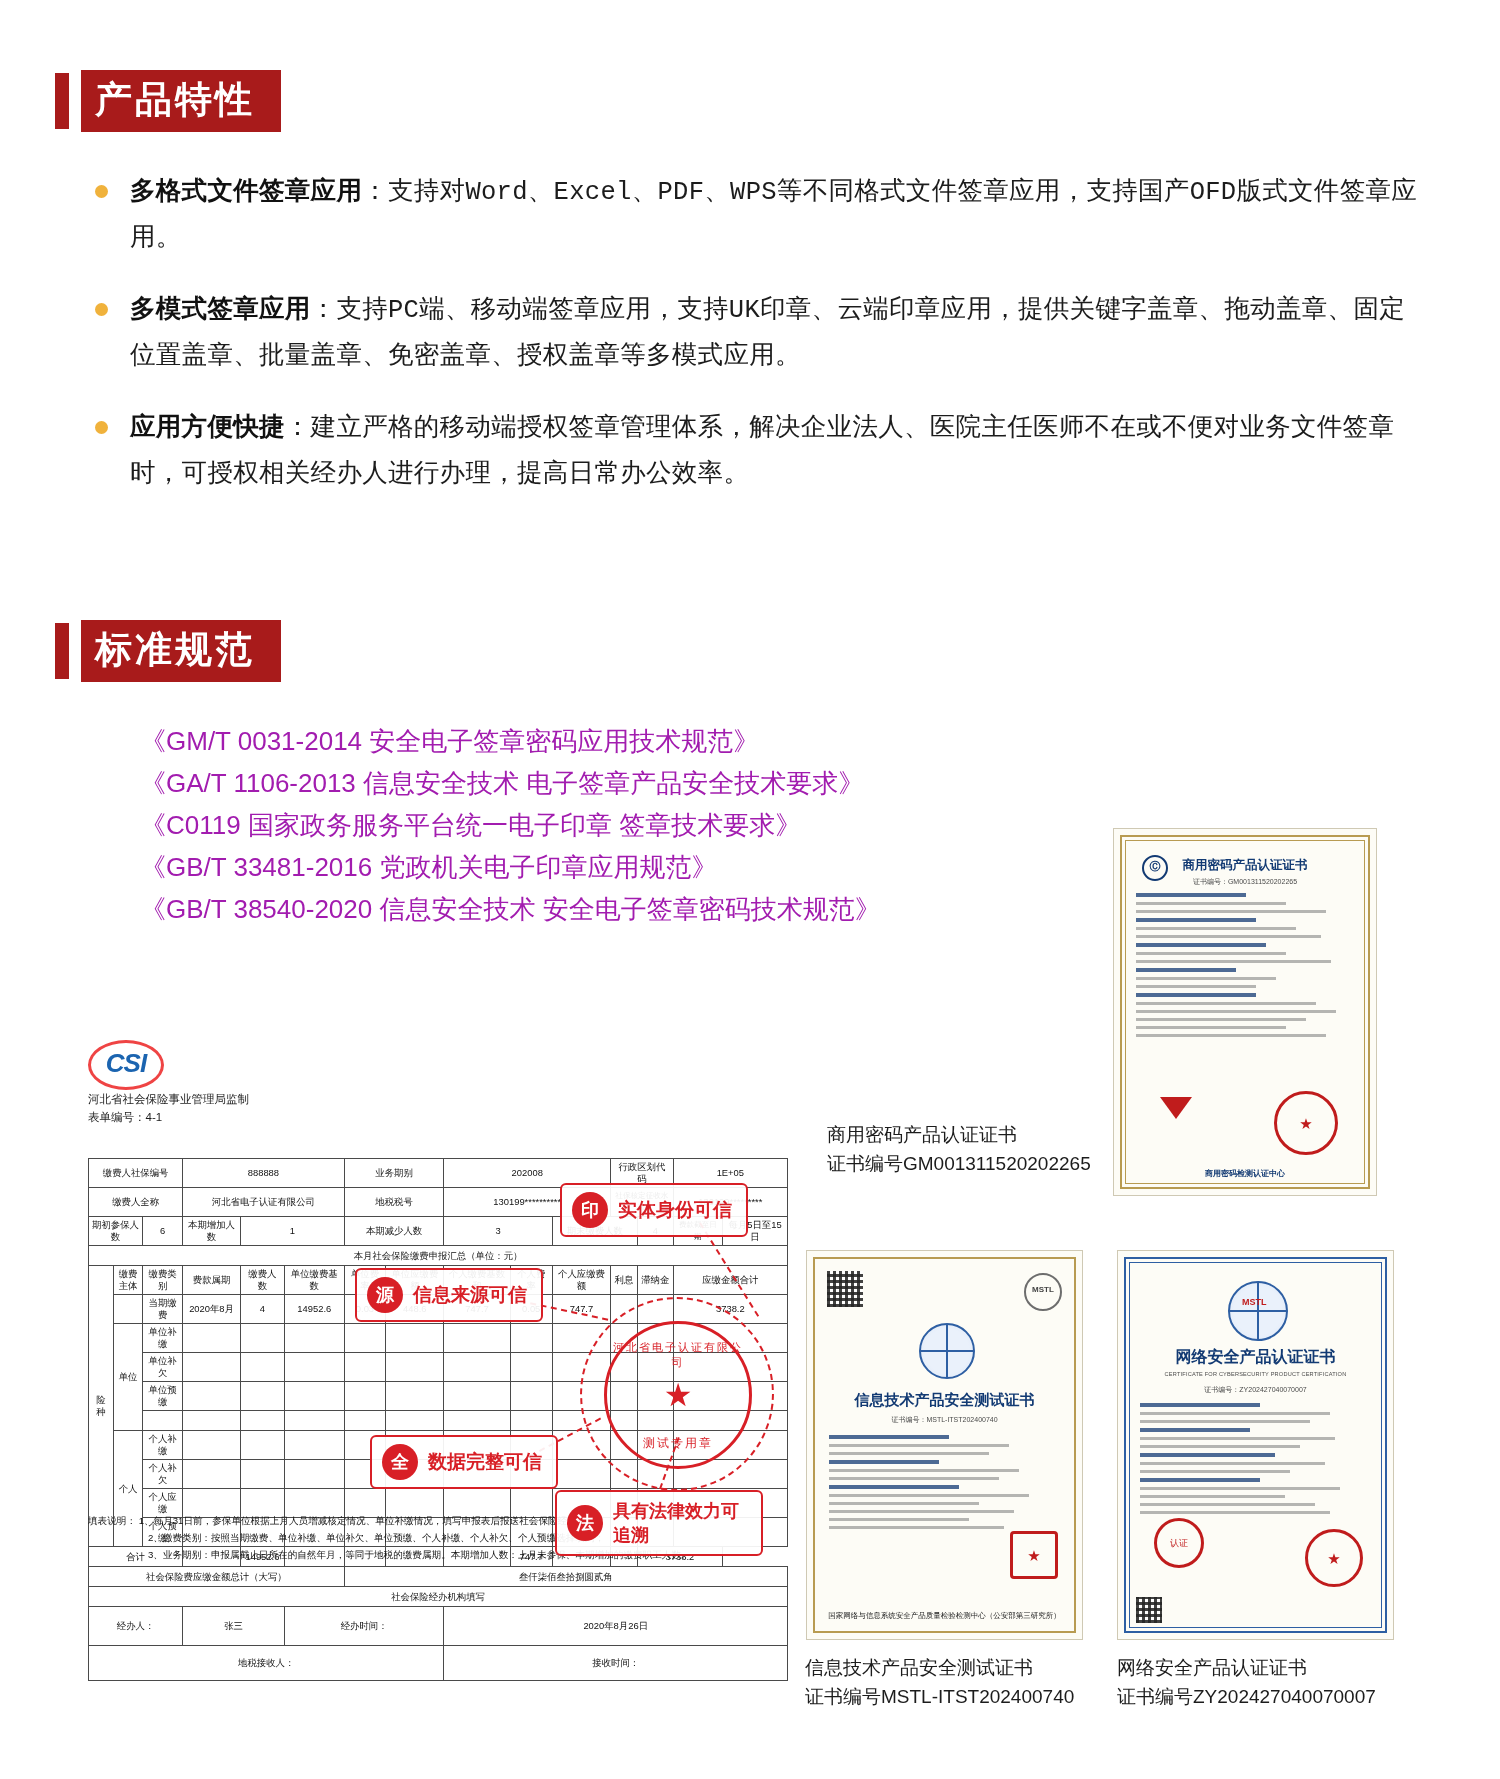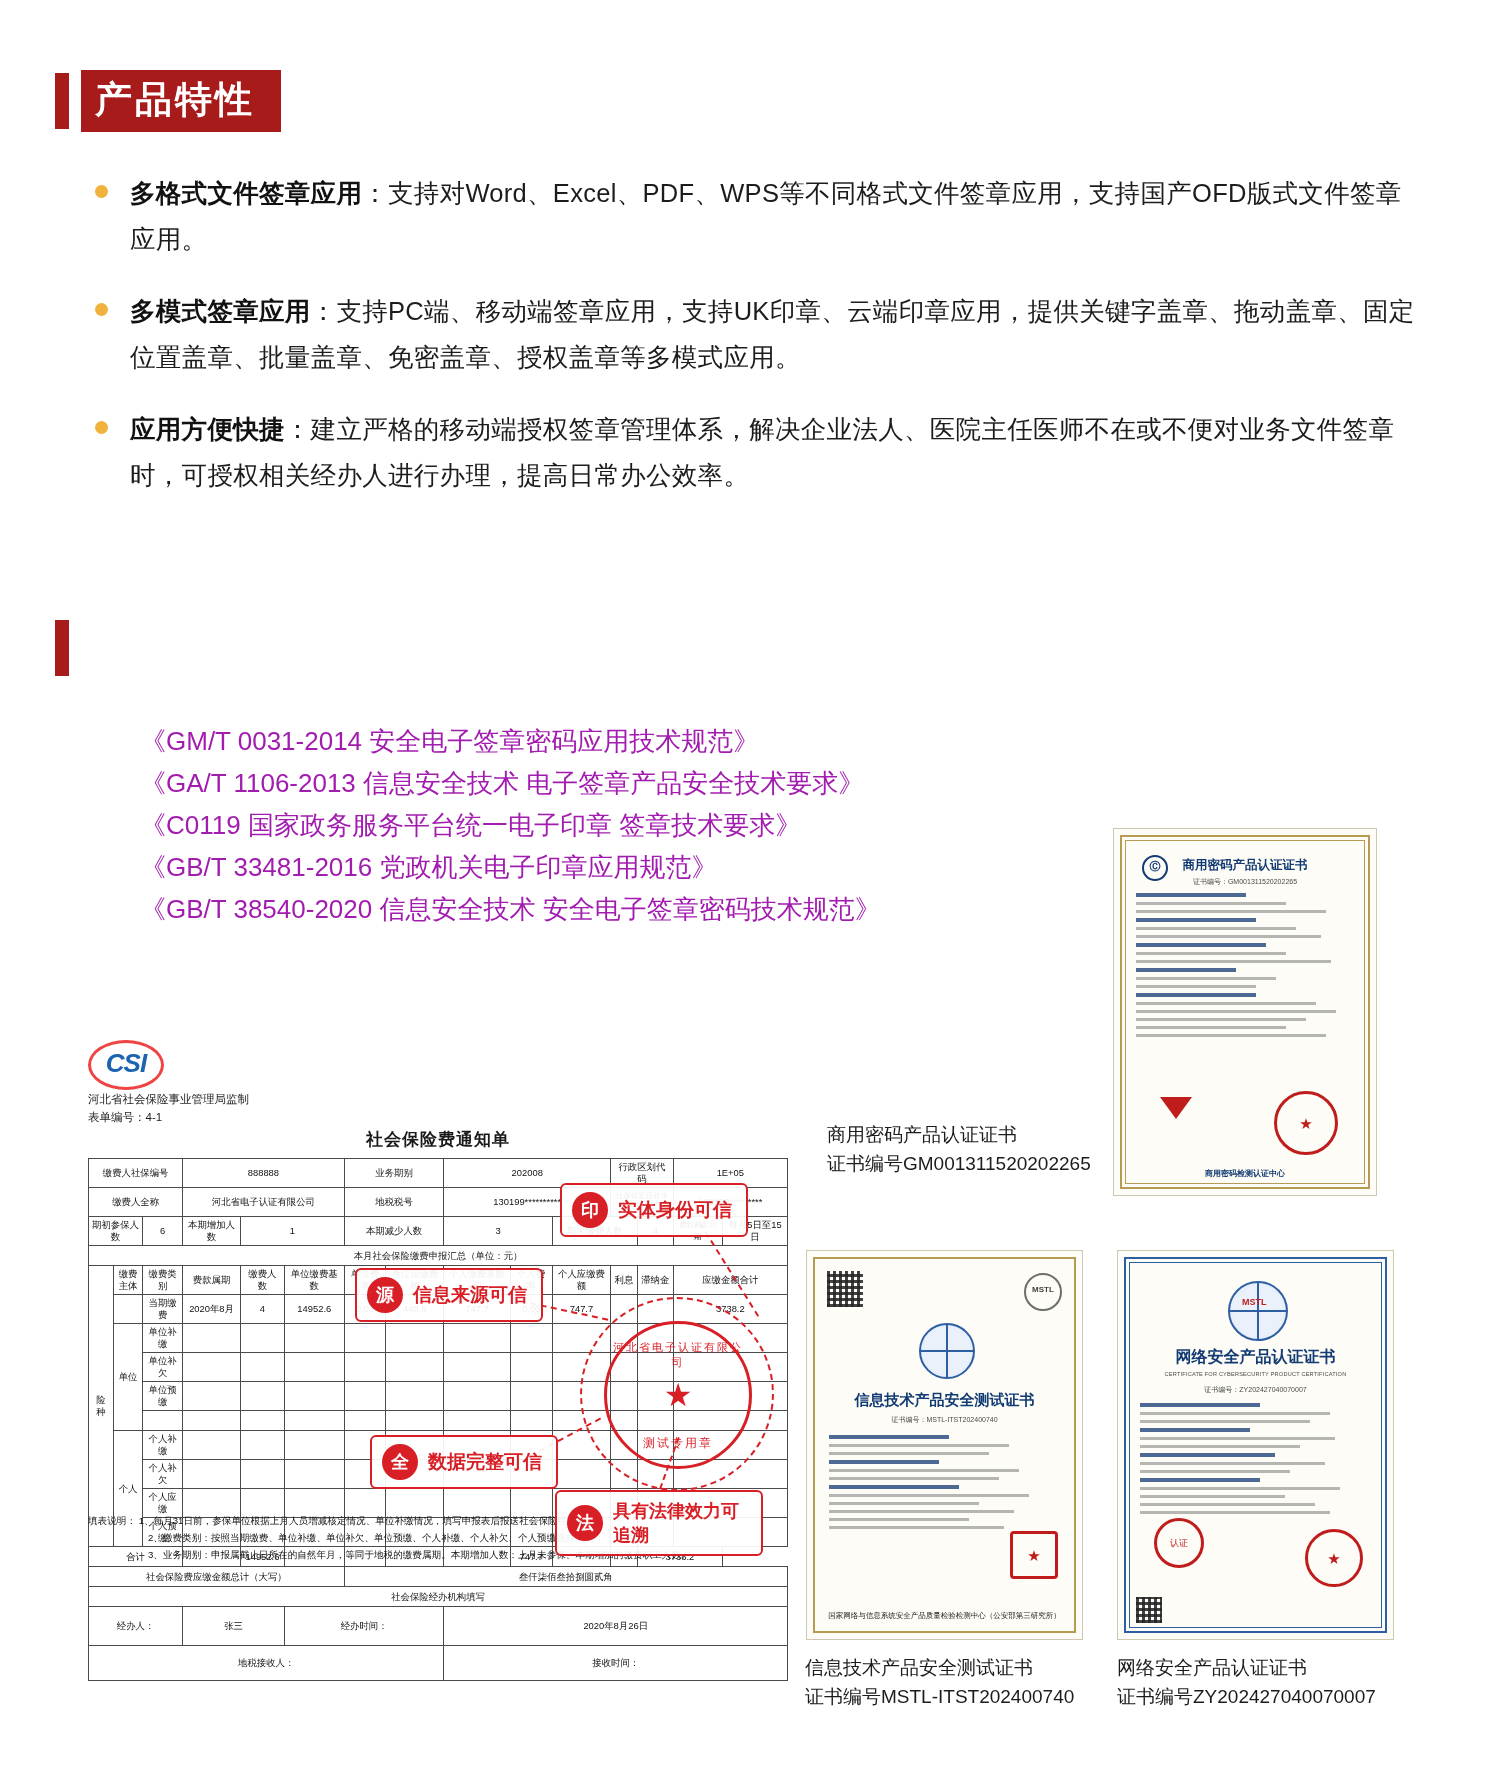--- a/index.html
+++ b/index.html
@@ -41,20 +41,21 @@
 
   #head-features { left: 55px; top: 70px; }
   #head-standards { left: 55px; top: 620px; }
 
   
   #features-list {
     position: absolute;
     left: 95px;
     top: 170px;
     width: 1330px;
+    font-family: Liberation Mono, monospace;
   }
   .feature-item {
     display: flex;
     align-items: flex-start;
     margin-bottom: 26px;
   }
   .feature-dot {
     width: 13px;
     height: 13px;
     border-radius: 50%;
@@ -362,20 +363,21 @@
     <div class="feature-text">
       <span class="lead">应用方便快捷</span><span>：建立严格的移动端授权签章管理体系，解决企业法人、医院主任医师不在或不便对业务文件签章时，可授权相关经办人进行办理，提高日常办公效率。</span>
     </div>
   </div>
 
 
 </div>
 
 <div class="section-head" id="head-standards">
   <div class="bar"></div>
+  <div class="plate">标准规范</div>
 </div>
 
 <div id="standards-list">
   <div class="standard-line">《GM/T 0031-2014 安全电子签章密码应用技术规范》</div>
   <div class="standard-line">《GA/T 1106-2013 信息安全技术 电子签章产品安全技术要求》</div>
   <div class="standard-line">《C0119 国家政务服务平台统一电子印章 签章技术要求》</div>
   <div class="standard-line">《GB/T 33481-2016 党政机关电子印章应用规范》</div>
   <div class="standard-line">《GB/T 38540-2020 信息安全技术 安全电子签章密码技术规范》</div>
 </div>
 
@@ -496,21 +498,20 @@
 <div class="cert-caption" id="cap-cert-3">
   <div>网络安全产品认证证书</div>
   <div>证书编号ZY202427040070007</div>
 </div>
 
 <div id="form-block">
 
   <div id="csi-logo">CSI</div>
   <div id="csi-text">河北省社会保险事业管理局监制</div>
   <div id="form-no">表单编号：4-1</div>
-  <div id="form-title">社会保险费通知单</div>
 
   <table class="form">
     <tbody>
         <tr>
       <td colspan="3">缴费人社保编号</td>
       <td colspan="4">888888</td>
       <td colspan="2">业务期别</td>
       <td colspan="3">202008</td>
       <td colspan="2">行政区划代码</td>
       <td colspan="2">1E+05</td>

